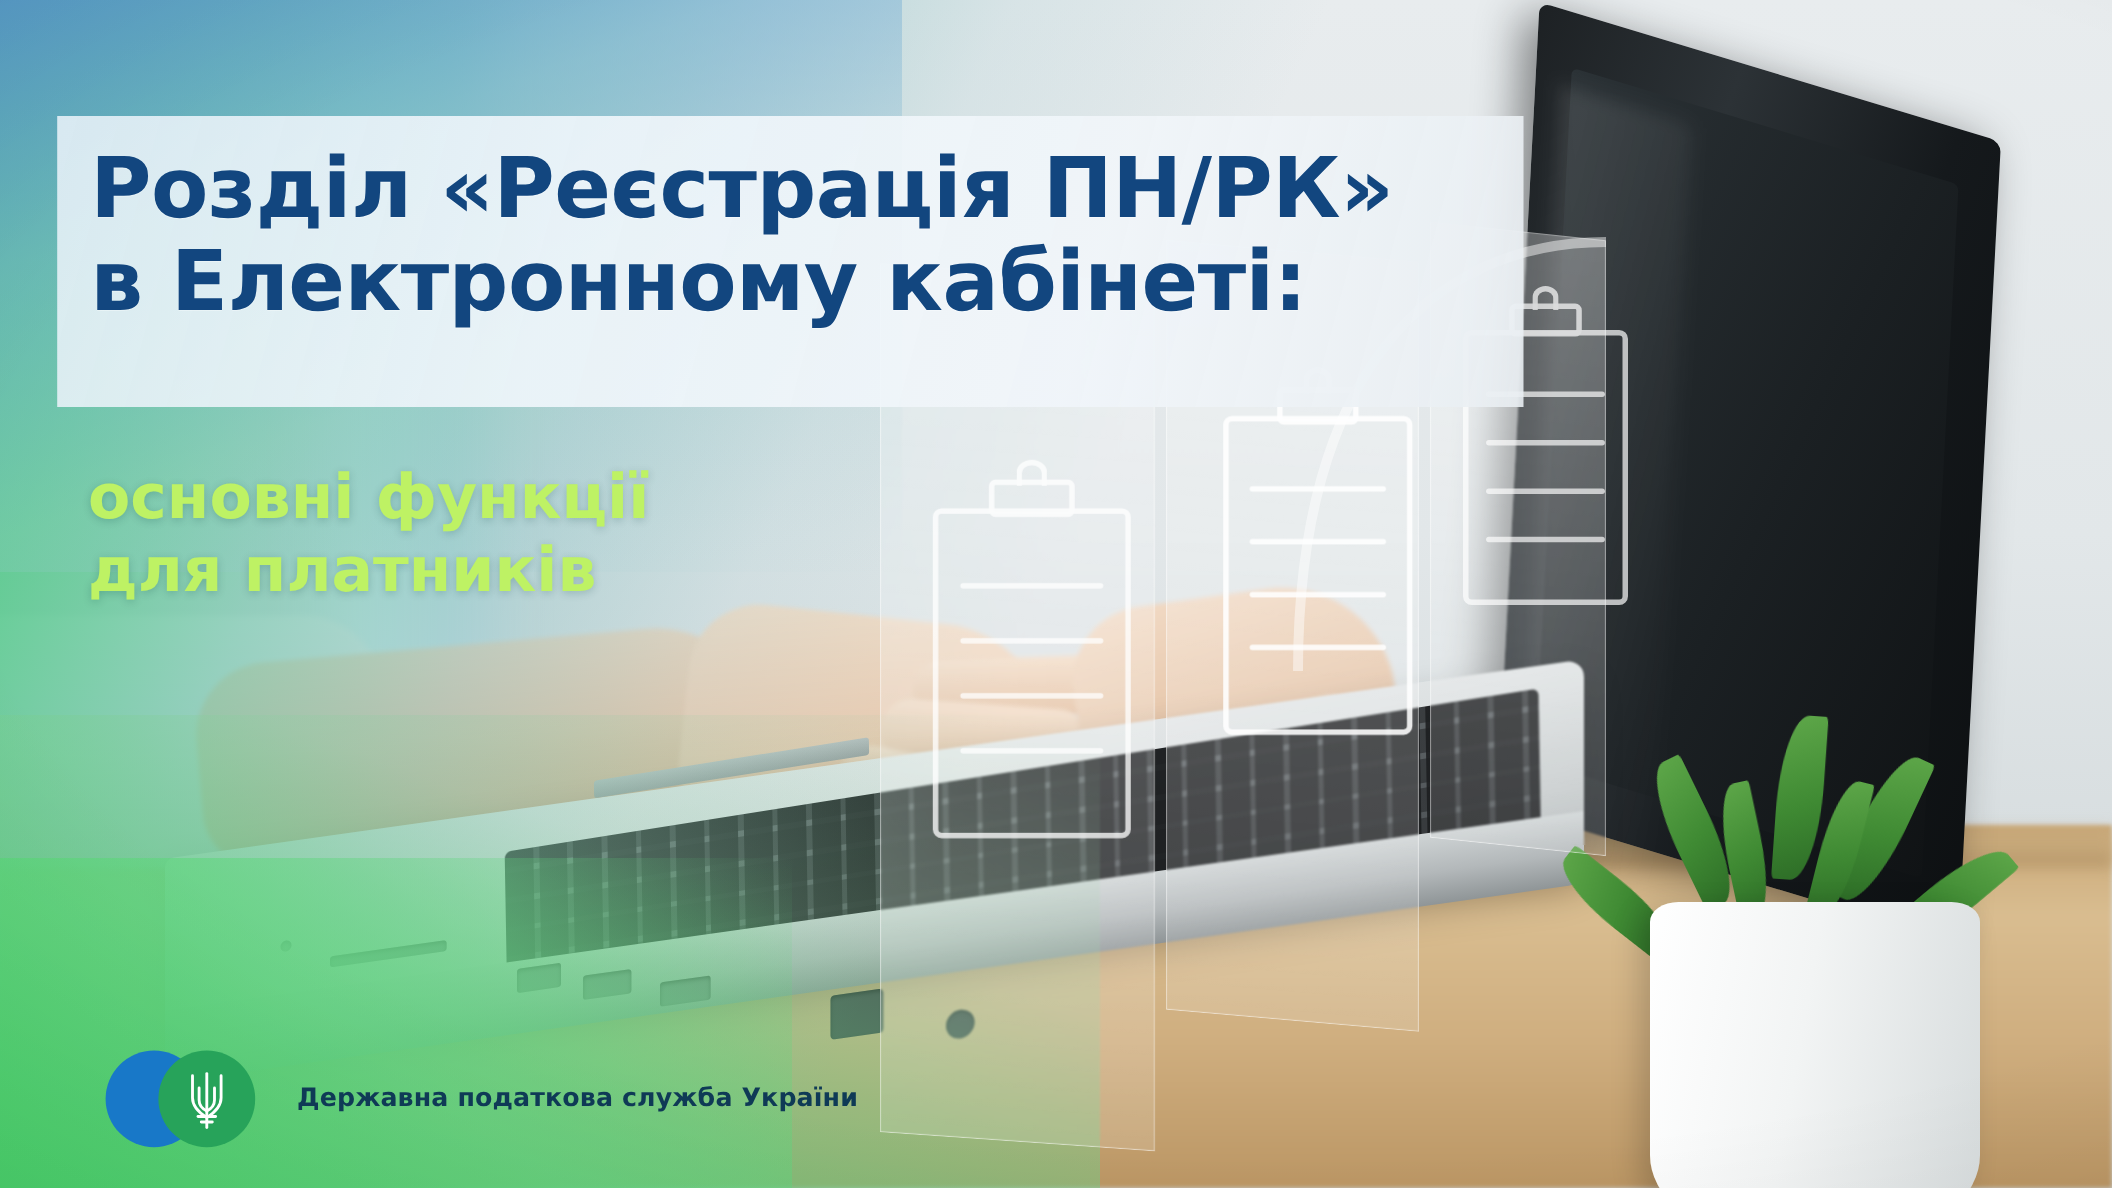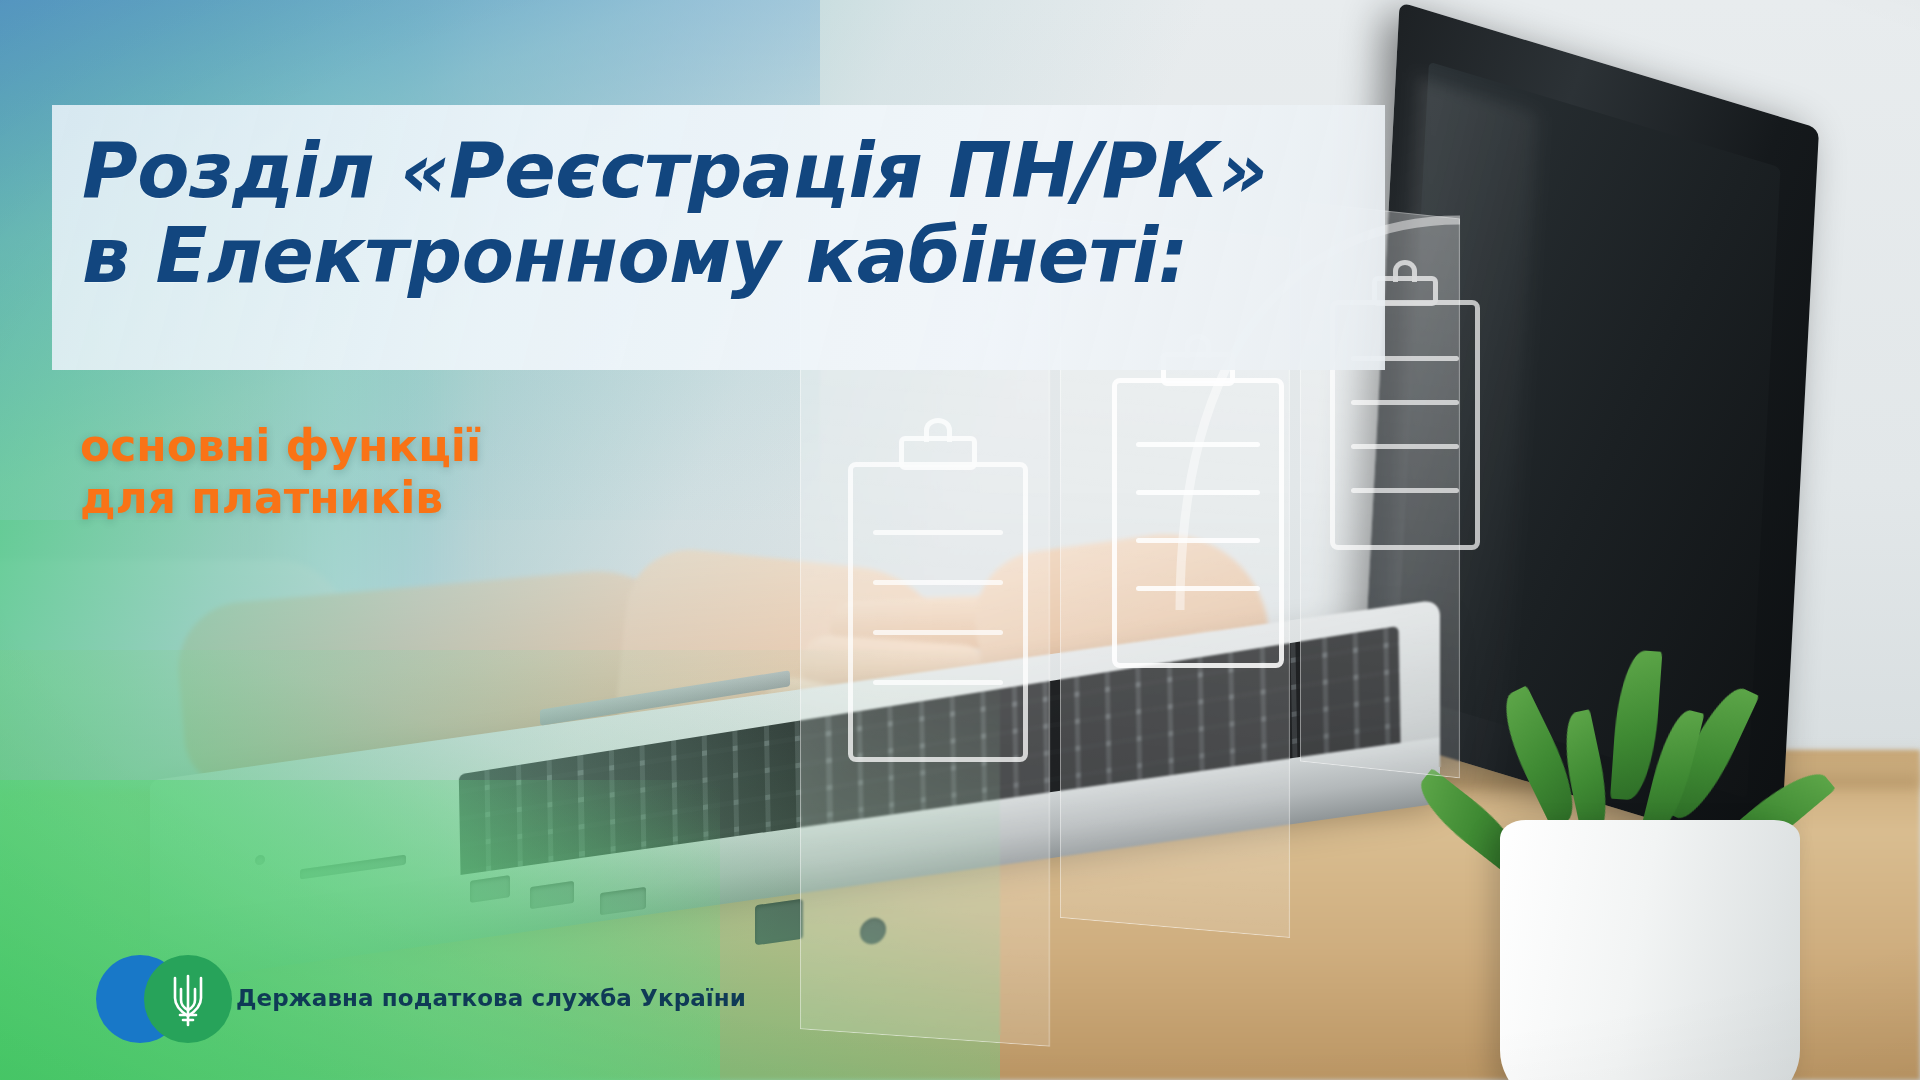--- a/index.html
+++ b/index.html
@@ -224,37 +224,36 @@
   .title-text {
     position:absolute; left:82px; top:128px; width:1320px;
     color:#12467f;
     font-family:"DejaVu Sans", sans-serif;
     font-weight:bold;
     font-size:76px;
     line-height:1.12;
     letter-spacing:-0.5px;
     white-space:pre-line;
     text-shadow:0 1px 0 rgba(255,255,255,.35);
-    font-style:italic;
   }
 
   
   .subtitle {
     position:absolute; left:80px; top:420px; width:900px;
-    color:#f97316;
+    color:#bef264;
     font-family:"DejaVu Sans", sans-serif;
     font-weight:bold;
-    font-size:44px;
+    font-size:56px;
     line-height:1.18;
     white-space:pre-line;
     text-shadow:0 2px 8px rgba(0,60,60,.22);
   }
 
   
-  .logo-block { position:absolute; left:96px; top:955px; display:flex; align-items:center; gap:4px; }
+  .logo-block { position:absolute; left:96px; top:955px; display:flex; align-items:center; gap:38px; }
   .logo-marks { position:relative; width:136px; height:88px; }
   .circle-blue {
     position:absolute; left:0; top:0; width:88px; height:88px; border-radius:50%;
     background:#1878c8;
   }
   .circle-green {
     position:absolute; left:48px; top:0; width:88px; height:88px; border-radius:50%;
     background:#27a35a;
     display:flex; align-items:center; justify-content:center;
   }

